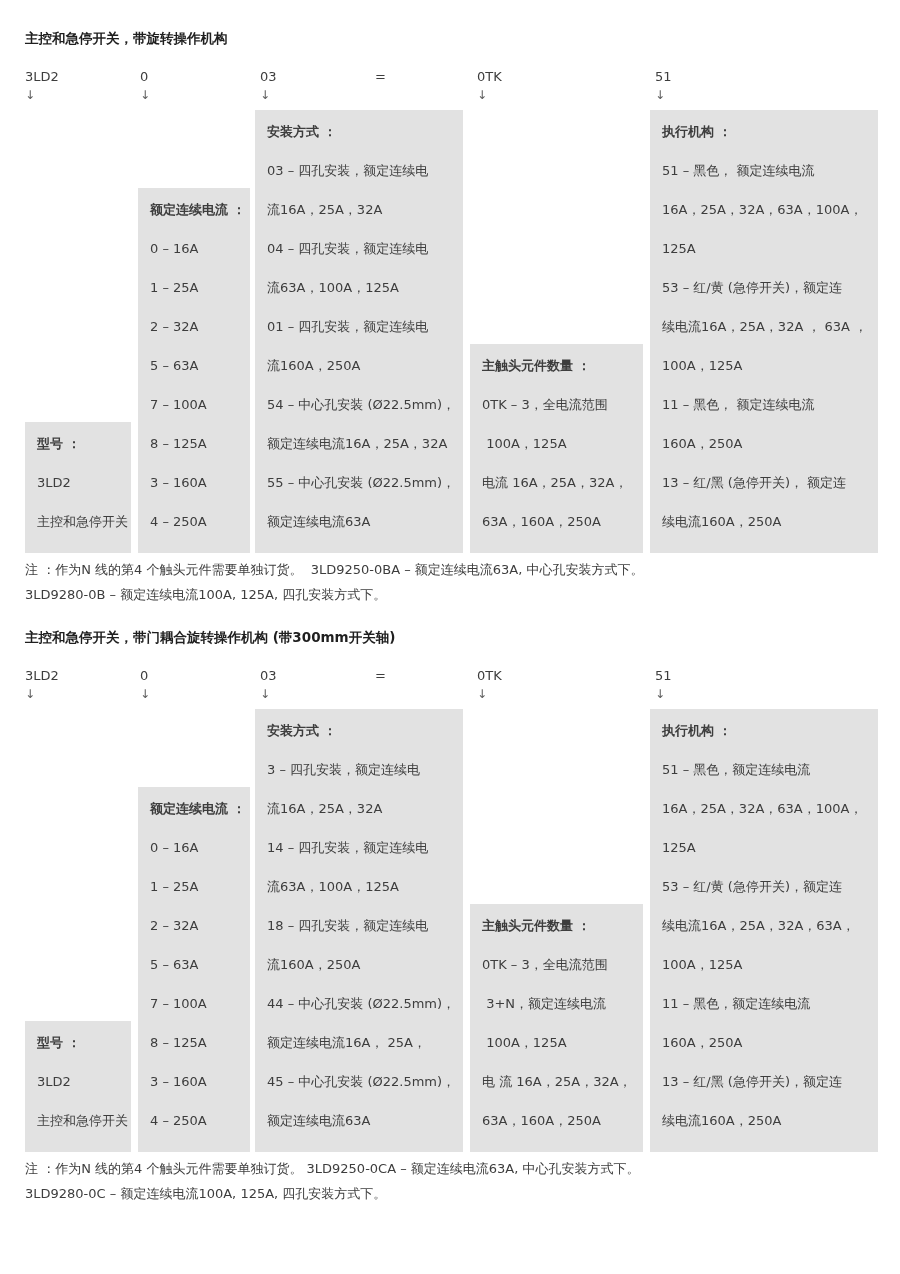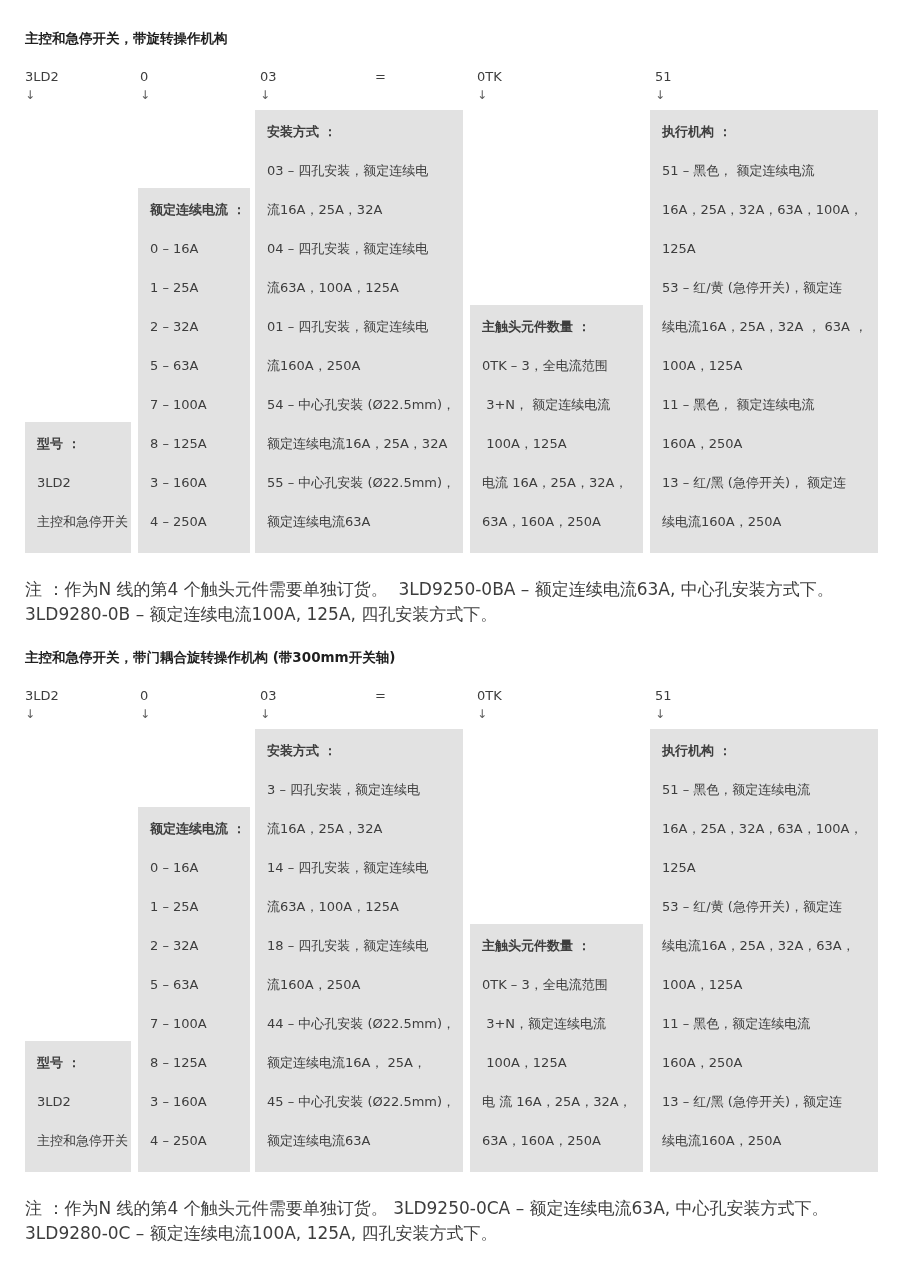--- a/index.html
+++ b/index.html
@@ -53,22 +53,22 @@
     flex: 0 0 auto;
   }
   .line {
     font-size: 13px;
     line-height: 39px;
     color: var(--text);
     white-space: pre;
   }
   .line.header { font-weight: bold; }
   .notes {
-    margin-top: 24px;
-    font-size: 17px;
+    margin-top: 4px;
+    font-size: 13px;
     color: var(--text);
   }
   .note-line { line-height: 25px; white-space: pre; }
   .section.later { margin-top: 22px; }
 </style>
 </head>
 <body>
 
 <div class="page" id="doc">
     <section class="section">
@@ -114,21 +114,20 @@
           <div class="line">01 – 四孔安装，额定连续电</div>
           <div class="line">流160A，250A</div>
           <div class="line">54 – 中心孔安装 (Ø22.5mm)，</div>
           <div class="line">额定连续电流16A，25A，32A</div>
           <div class="line">55 – 中心孔安装 (Ø22.5mm)，</div>
           <div class="line">额定连续电流63A</div>
         </div>
         <div class="col" style="width: 173px; margin-left: 7px;">
           <div class="line header">主触头元件数量 ：</div>
           <div class="line">0TK – 3，全电流范围</div>
-          <div class="line"> 3+N， 额定连续电流</div>
           <div class="line"> 100A，125A</div>
           <div class="line">电流 16A，25A，32A，</div>
           <div class="line">63A，160A，250A</div>
         </div>
         <div class="col" style="width: 228px; margin-left: 7px;">
           <div class="line header">执行机构 ：</div>
           <div class="line">51 – 黑色， 额定连续电流</div>
           <div class="line">16A，25A，32A，63A，100A，</div>
           <div class="line">125A</div>
           <div class="line">53 – 红/黄 (急停开关)，额定连</div>

